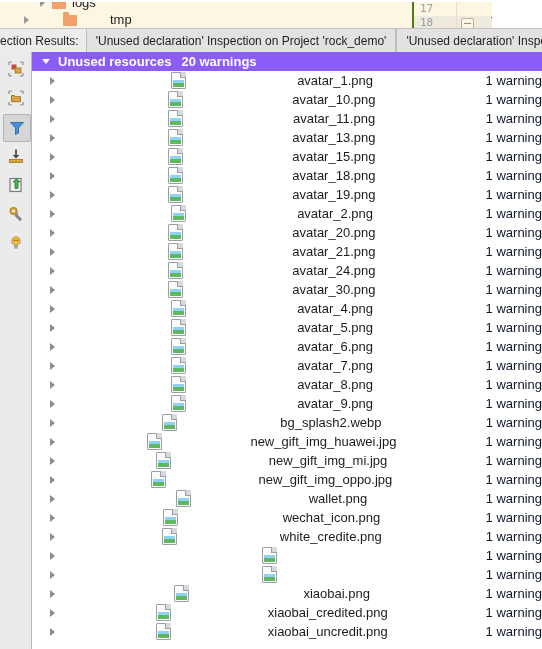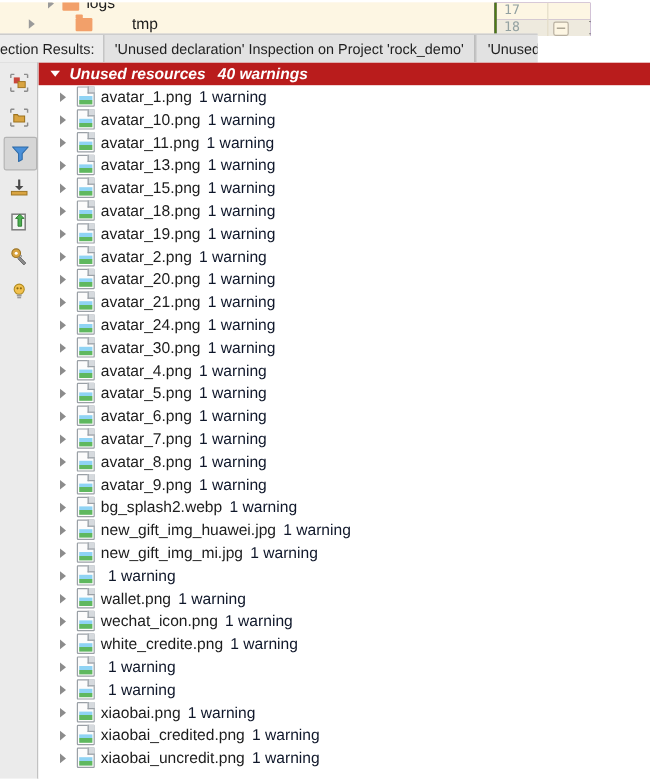--- a/index.html
+++ b/index.html
@@ -69,21 +69,21 @@
   .fold-mark::after {
     content: ""; position: absolute; left: 2px; top: 4px; width: 7px; height: 1px; background: #9a9280;
   }
   .ed-code {
     position: absolute; left: 76px; top: 0; line-height: 14px;
     font-family: "DejaVu Sans Mono", monospace; font-size: 12px; color: #1c1c1c;
   }
 
   
   .tabbar {
-    position: absolute; left: 0; top: 28px; width: 448px; height: 23px;
+    position: absolute; left: 0; top: 28px; width: 542px; height: 23px;
     background: #ececec;
     border-top: 1px solid #c4c4c4;
     border-bottom: 1px solid #b9b9b9;
     display: flex; align-items: stretch;
     font-size: 12px; color: #1e1e1e;
     overflow: hidden;
   }
   .tabbar-label {
     display: flex; align-items: center; padding: 0 7px 0 0;
     white-space: nowrap; color: #1e1e1e;
@@ -116,32 +116,31 @@
     position: absolute; left: 32px; top: 52px; right: 0; bottom: 0;
     background: #ffffff; overflow: hidden;
   }
   .row {
     position: relative; height: 19px;
     display: flex; align-items: center;
     font-size: 13px; color: #1c1c1c;
     white-space: nowrap;
   }
   .row.header {
-    background: #b91c1c; color: #ffffff; font-weight: bold;
+    background: #8b5cf6; color: #ffffff; font-weight: bold;
     padding-left: 10px;
-    font-style: italic;
   }
   .row.header .tri-down {
     width: 0; height: 0; flex: none;
     border-top: 5px solid #ffffff;
     border-left: 4px solid transparent;
     border-right: 4px solid transparent;
     margin-right: 8px;
   }
-  .row.item { padding-left: 18px; }
+  .row.item { padding-left: 18px; justify-content: space-between; }
   .row .tri-right {
     width: 0; height: 0; flex: none;
     border-left: 5px solid #8c8c8c;
     border-top: 4px solid transparent;
     border-bottom: 4px solid transparent;
     margin-right: 9px;
   }
   .fileicon {
     position: relative; width: 13px; height: 15px; flex: none; margin-right: 5px;
     background: #fcfcfc; border: 1px solid #9aa0a6; border-radius: 1px;
@@ -258,21 +257,21 @@
       </svg>
     </div>
 
   </div>
 
   <div class="tree">
 
     <div class="row header">
       <span class="tri-down"></span>
       <span class="hdr-title">Unused resources</span>
-      <span>40 warnings</span>
+      <span>20 warnings</span>
     </div>
 
     <div id="rows">
         <div class="row item">
           <span class="tri-right"></span>
           <span class="fileicon">
             <span class="thumb"></span>
           </span>
           <span class="fname">avatar_1.png</span>
           <span class="warn">1 warning</span>
@@ -435,20 +434,21 @@
             <span class="thumb"></span>
           </span>
           <span class="fname">new_gift_img_mi.jpg</span>
           <span class="warn">1 warning</span>
         </div>
         <div class="row item">
           <span class="tri-right"></span>
           <span class="fileicon">
             <span class="thumb"></span>
           </span>
+          <span class="fname">new_gift_img_oppo.jpg</span>
           <span class="warn">1 warning</span>
         </div>
         <div class="row item">
           <span class="tri-right"></span>
           <span class="fileicon">
             <span class="thumb"></span>
           </span>
           <span class="fname">wallet.png</span>
           <span class="warn">1 warning</span>
         </div>

